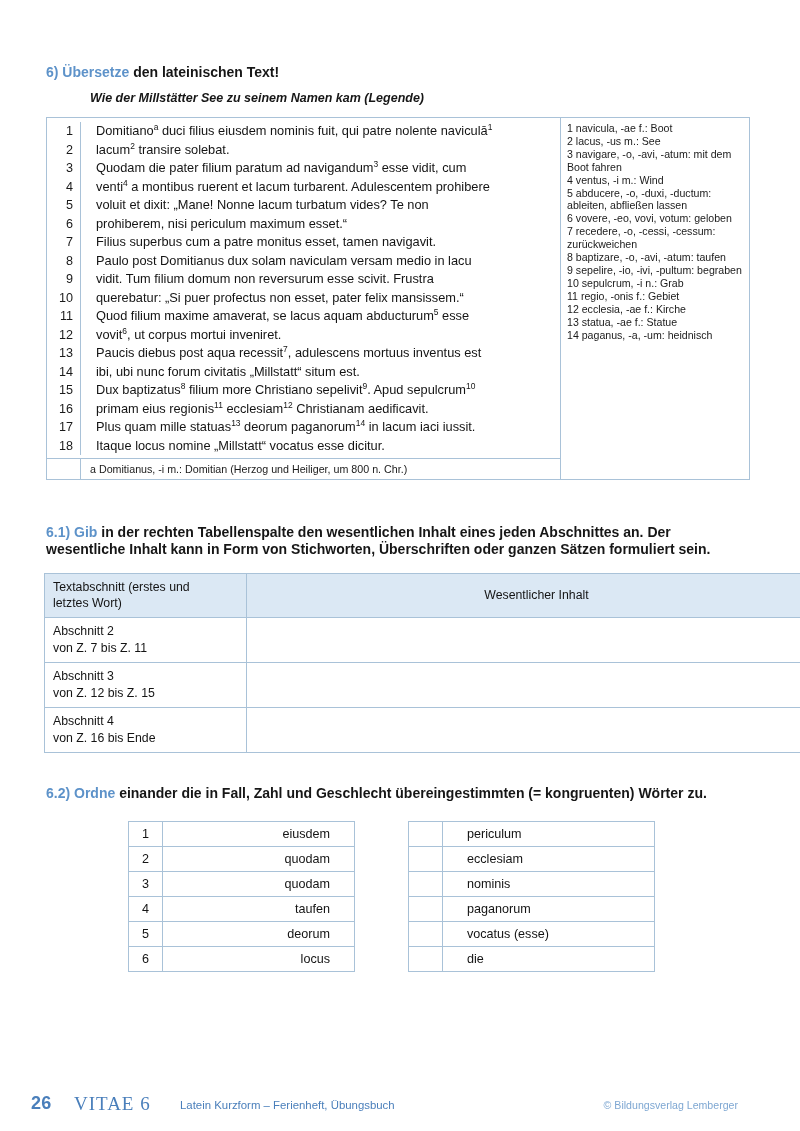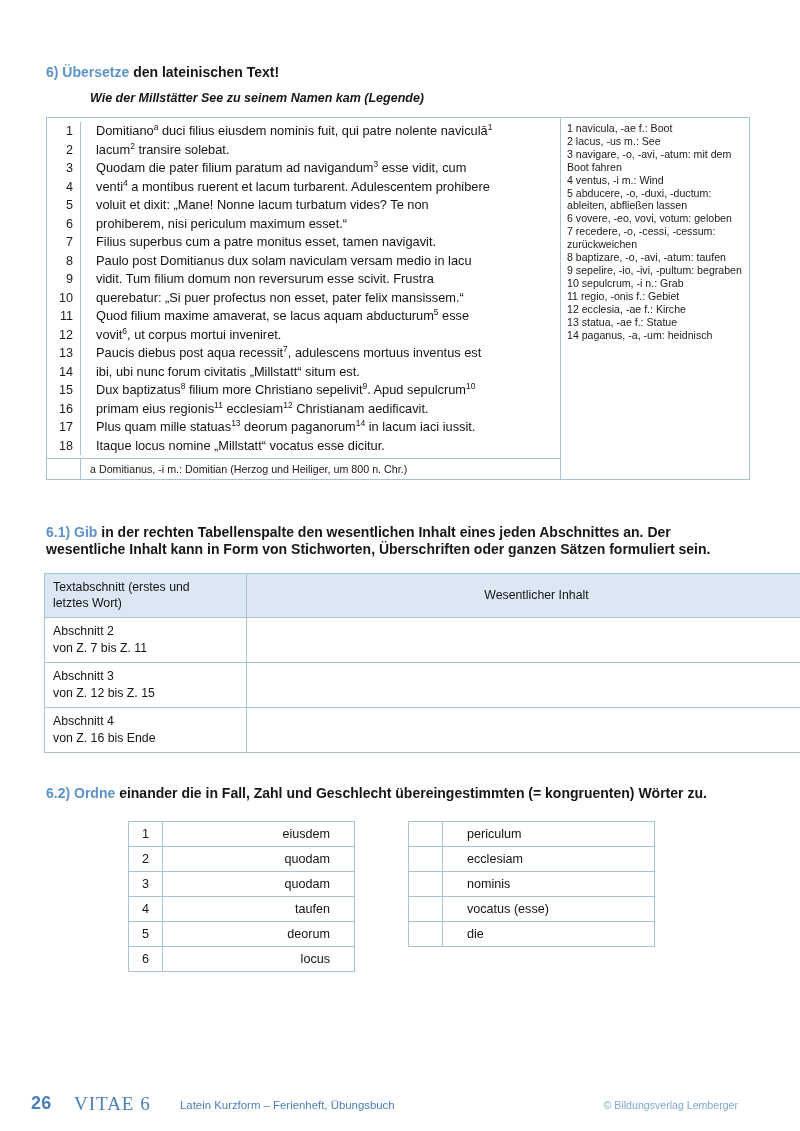--- a/index.html
+++ b/index.html
@@ -465,20 +465,24 @@
       <tr>
         <td class="m-blank"></td>
         <td class="m-word">ecclesiam</td>
       </tr>
       <tr>
         <td class="m-blank"></td>
         <td class="m-word">nominis</td>
       </tr>
       <tr>
         <td class="m-blank"></td>
+        <td class="m-word">paganorum</td>
+      </tr>
+      <tr>
+        <td class="m-blank"></td>
         <td class="m-word">vocatus (esse)</td>
       </tr>
       <tr>
         <td class="m-blank"></td>
         <td class="m-word">die</td>
       </tr>
     </tbody>
   </table>
 
   <div class="footer">

